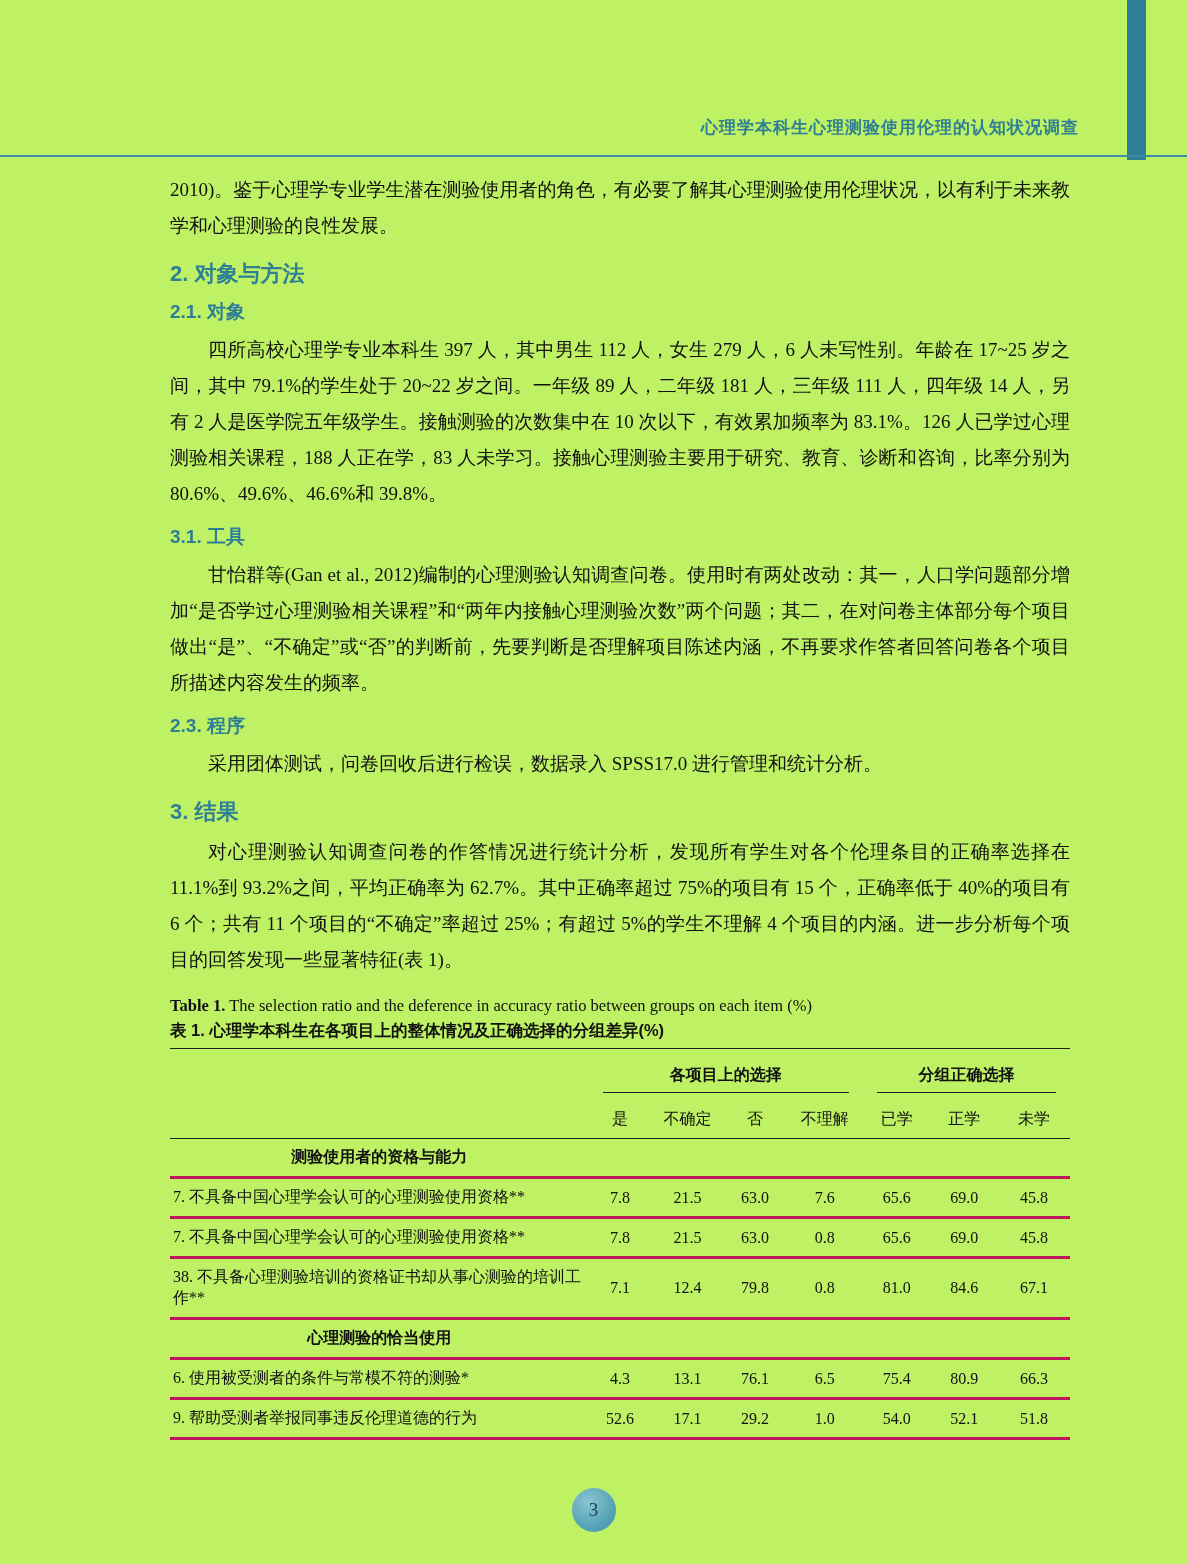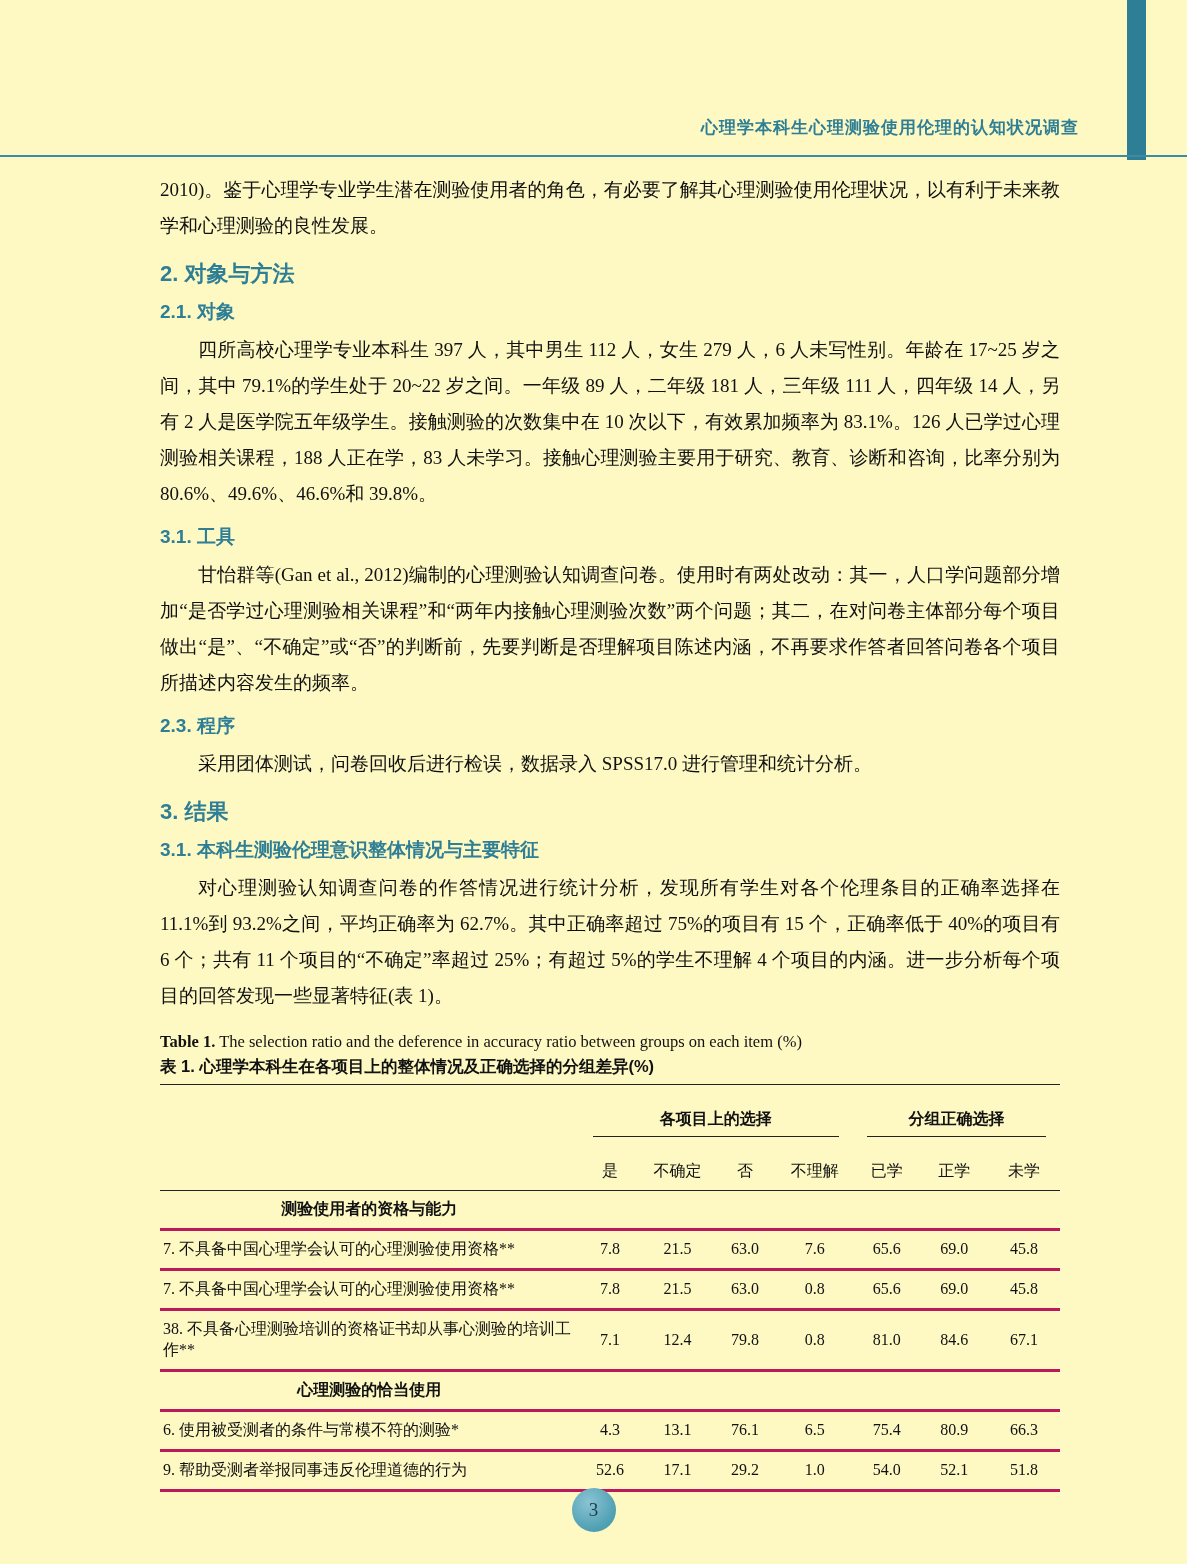--- a/index.html
+++ b/index.html
@@ -4,21 +4,21 @@
 <style>
   html, body {
     margin: 0;
     padding: 0;
     background: #ffffff;
   }
   .page {
     position: relative;
     width: 1187px;
     height: 1564px;
-    background: #fef9c3;
+    background: #bef264;
     overflow: hidden;
     font-family: "Liberation Serif", "DejaVu Serif", serif;
     color: #111111;
   }
   
   .corner-bar {
     position: absolute;
     top: 0;
     right: 41px;
     width: 19px;
@@ -41,21 +41,21 @@
     left: 0;
     width: 100%;
     height: 0;
     border: none;
     border-top: 2px solid #3d8ba0;
     margin: 0;
   }
   .content {
     position: absolute;
     top: 172px;
-    left: 160px;
+    left: 170px;
     width: 900px;
   }
   p.para {
     margin: 0;
     font-size: 19px;
     line-height: 36px;
     text-align: justify;
     text-indent: 2em;
   }
   p.para.no-indent { text-indent: 0; }
@@ -98,21 +98,21 @@
     font-weight: normal;
     padding: 8px 3px;
     vertical-align: middle;
   }
   tr.grp th { padding: 6px 0 0 0; }
   tr.grp th .grp-span {
     display: block;
     text-align: center;
     font-weight: bold;
     padding: 2px 0 6px 0;
-    margin: 16px 14px;
+    margin: 8px 14px;
     border-bottom: 1.5px solid #222222;
   }
   tr.sub th {
     border-bottom: 1.5px solid #222222;
     text-align: center;
     font-weight: normal;
   }
   tbody td { border-bottom: 3px solid #be185d; }
   td.lbl { text-align: left; padding-left: 2px; }
   td.num { text-align: center; padding-right: 14px; }
@@ -156,21 +156,20 @@
     <p class="para">四所高校心理学专业本科生 397 人，其中男生 112 人，女生 279 人，6 人未写性别。年龄在 17~25 岁之间，其中 79.1%的学生处于 20~22 岁之间。一年级 89 人，二年级 181 人，三年级 111 人，四年级 14 人，另有 2 人是医学院五年级学生。接触测验的次数集中在 10 次以下，有效累加频率为 83.1%。126 人已学过心理测验相关课程，188 人正在学，83 人未学习。接触心理测验主要用于研究、教育、诊断和咨询，比率分别为 80.6%、49.6%、46.6%和 39.8%。</p>
 
     <h2 class="subsec">3.1. 工具</h2>
     <p class="para">甘怡群等(Gan et al., 2012)编制的心理测验认知调查问卷。使用时有两处改动：其一，人口学问题部分增加“是否学过心理测验相关课程”和“两年内接触心理测验次数”两个问题；其二，在对问卷主体部分每个项目做出“是”、“不确定”或“否”的判断前，先要判断是否理解项目陈述内涵，不再要求作答者回答问卷各个项目所描述内容发生的频率。</p>
 
     <h2 class="subsec">2.3. 程序</h2>
     <p class="para">采用团体测试，问卷回收后进行检误，数据录入 SPSS17.0 进行管理和统计分析。</p>
 
     <h1 class="sec">3. 结果</h1>
 
-    <h2 class="subsec">3.1. 本科生测验伦理意识整体情况与主要特征</h2>
     <p class="para">对心理测验认知调查问卷的作答情况进行统计分析，发现所有学生对各个伦理条目的正确率选择在 11.1%到 93.2%之间，平均正确率为 62.7%。其中正确率超过 75%的项目有 15 个，正确率低于 40%的项目有 6 个；共有 11 个项目的“不确定”率超过 25%；有超过 5%的学生不理解 4 个项目的内涵。进一步分析每个项目的回答发现一些显著特征(表 1)。</p>
 
     <div class="caption-en">
       <b>Table 1.</b>
       <span>The selection ratio and the deference in accuracy ratio between groups on each item (%)</span>
     </div>
     <div class="caption-zh">
       <span>表 1.</span>
       <span>心理学本科生在各项目上的整体情况及正确选择的分组差异(%)</span>
     </div>

